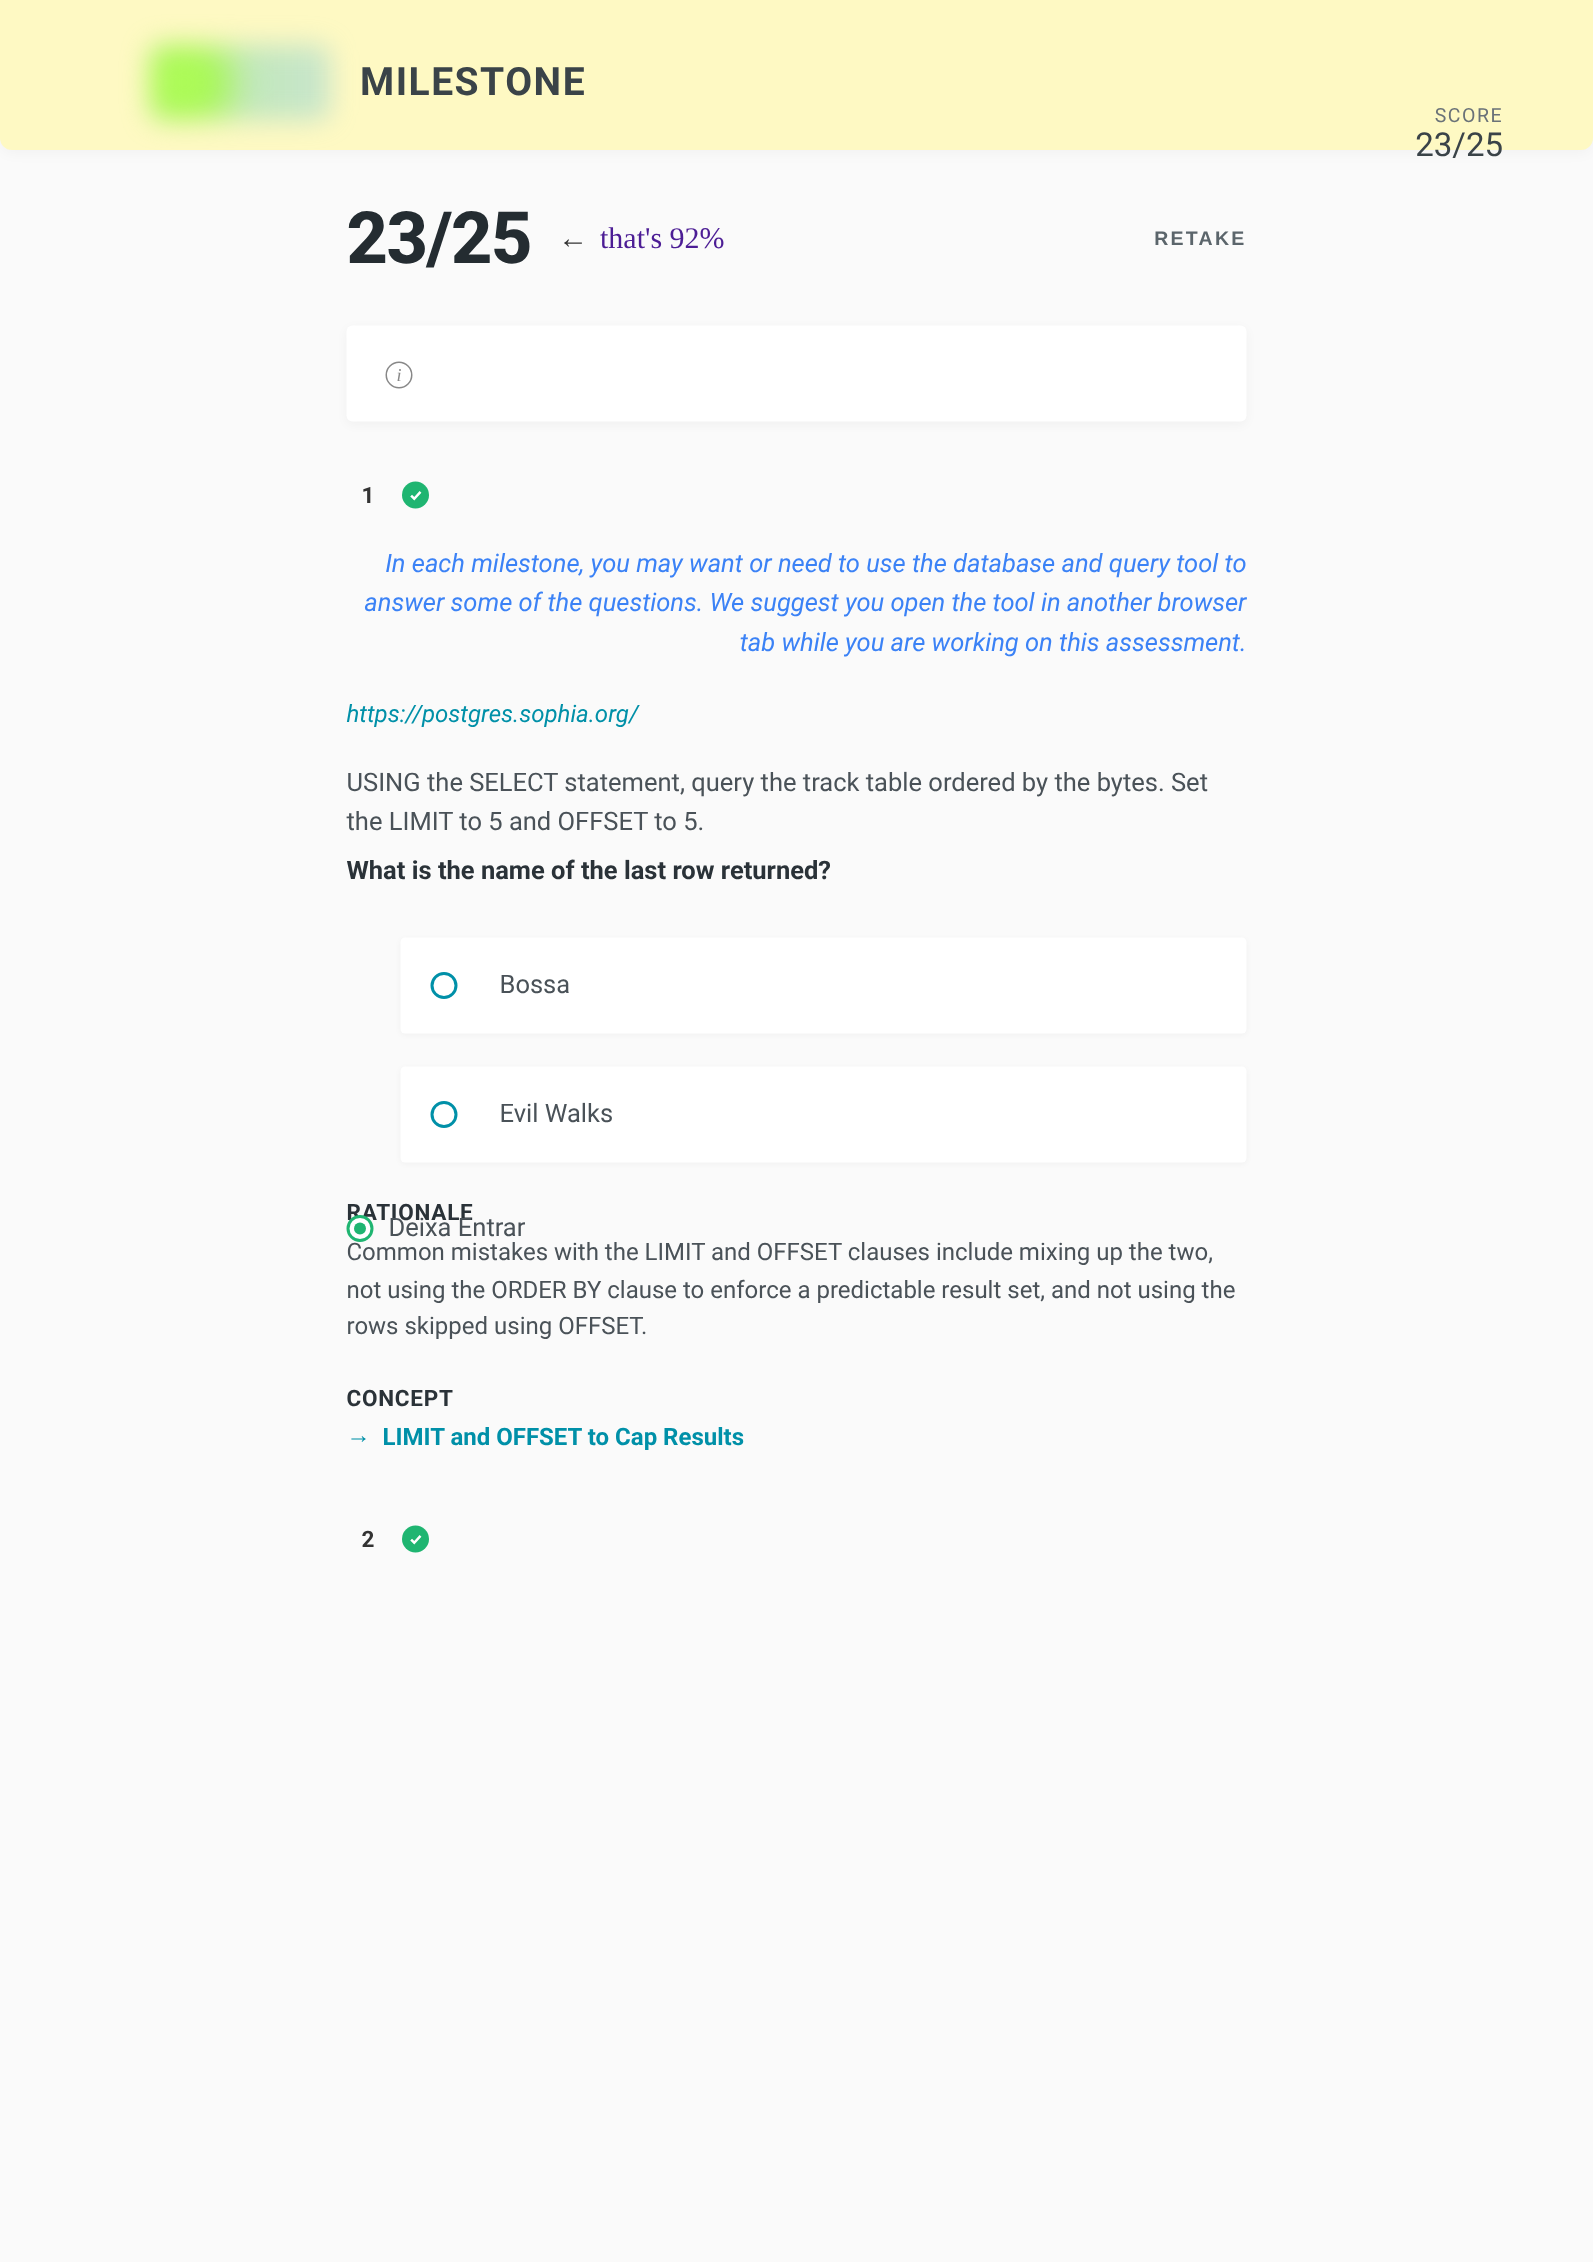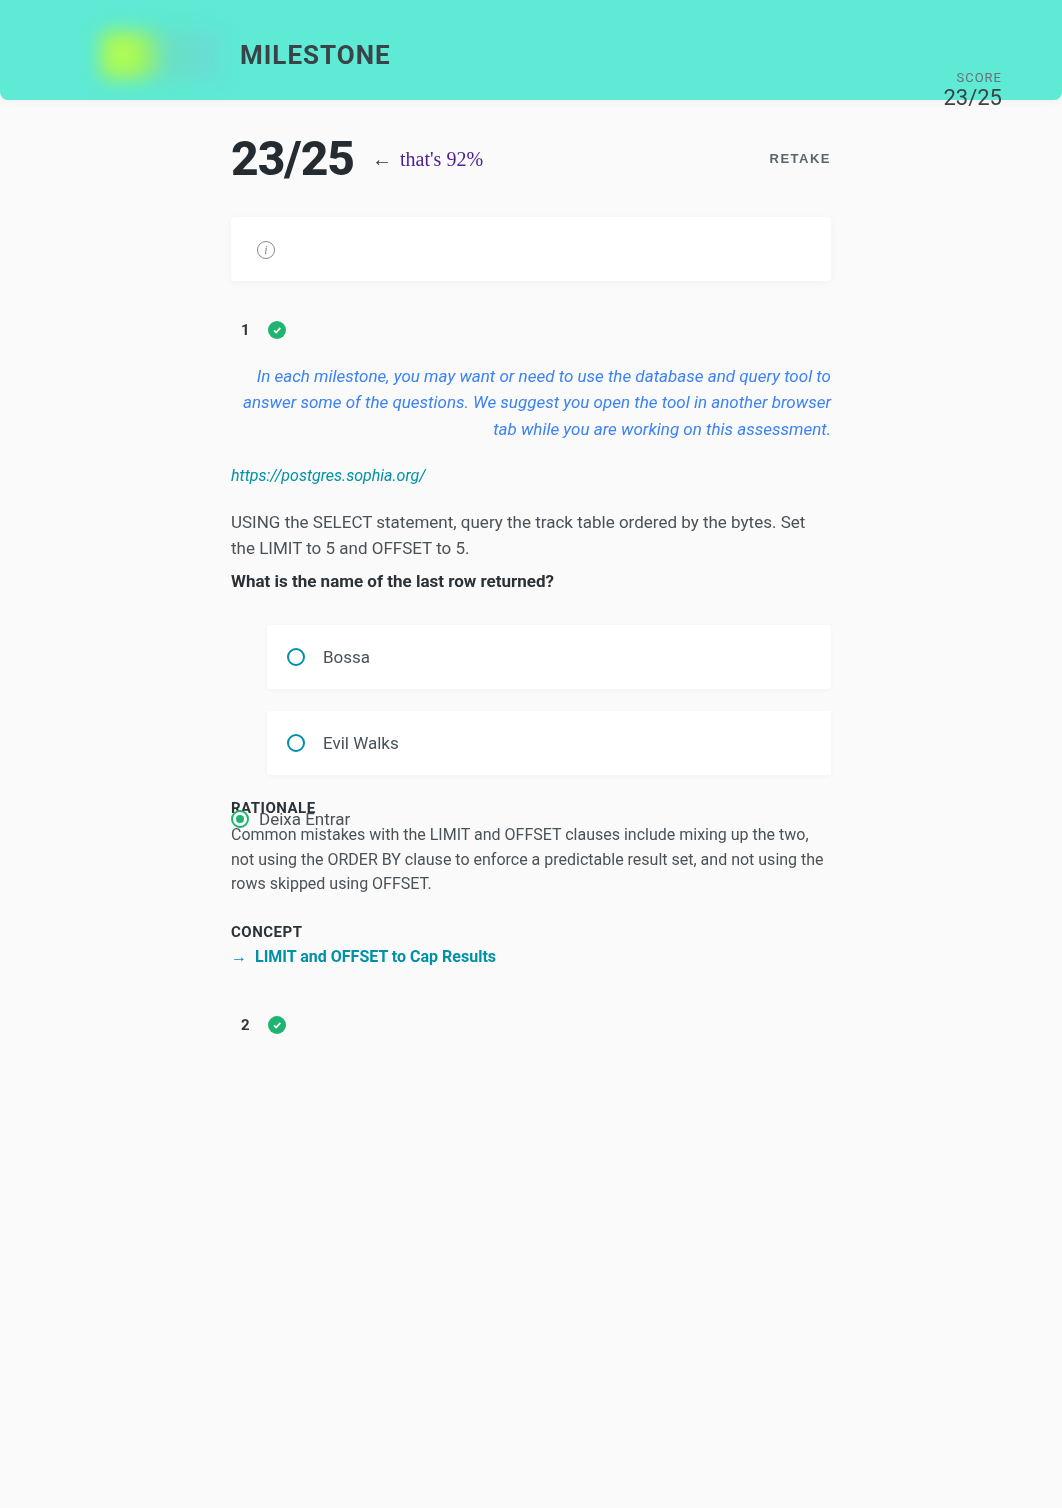--- a/index.html
+++ b/index.html
@@ -4,21 +4,21 @@
   <style>
     * { box-sizing: border-box; margin: 0; padding: 0; }
     body {
       font-family: -apple-system, BlinkMacSystemFont, "Segoe UI", Roboto, Helvetica, Arial, sans-serif;
       background: #fafafa;
       color: #333;
       width: 1062px;
       margin: 0 auto;
     }
     .header-bar {
-      background: #5eead4;
+      background: #fef9c3;
       padding: 30px 60px 20px 100px;
       border-radius: 0 0 8px 8px;
       box-shadow: 0 2px 10px rgba(0,0,0,0.04);
       position: relative;
     }
     .header-top {
       display: flex;
       align-items: center;
       gap: 20px;
     }
@@ -122,21 +122,21 @@
     .link-text {
       color: #0090a8; font-weight: 400; font-style: italic;
       font-size: 16px; margin-bottom: 24px; display: block;
       text-decoration: none;
     }
     .question-body { color: #4a5258; font-size: 17px; line-height: 1.55; margin-bottom: 9px; }
     .question-prompt { font-weight: 700; color: #2a3238; font-size: 17px; margin-bottom: 34px; }
     .answers { padding-left: 36px; margin-bottom: 24px; }
     .answer-option {
       background: #fff; border-radius: 3px; padding: 22px 20px;
-      margin-bottom: 22px; display: flex; align-items: center; gap: 18px;
+      margin-bottom: 22px; display: flex; align-items: center; gap: 28px;
       box-shadow: 0 1px 4px rgba(0,0,0,0.04);
       position: relative;
     }
     .radio-circle {
       width: 18px; height: 18px; border: 2.5px solid #0090a8;
       border-radius: 50%; flex-shrink: 0;
     }
     .answer-label { color: #4a5258; font-size: 17px; }
     .overlap-correct {
       position: absolute;

